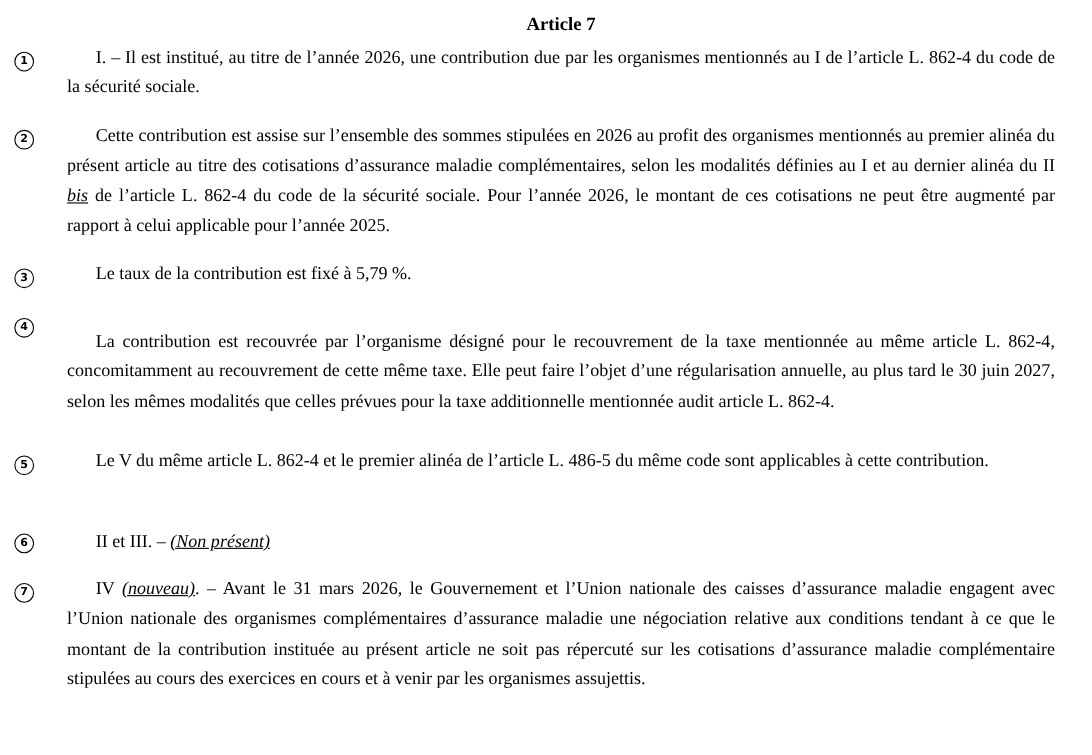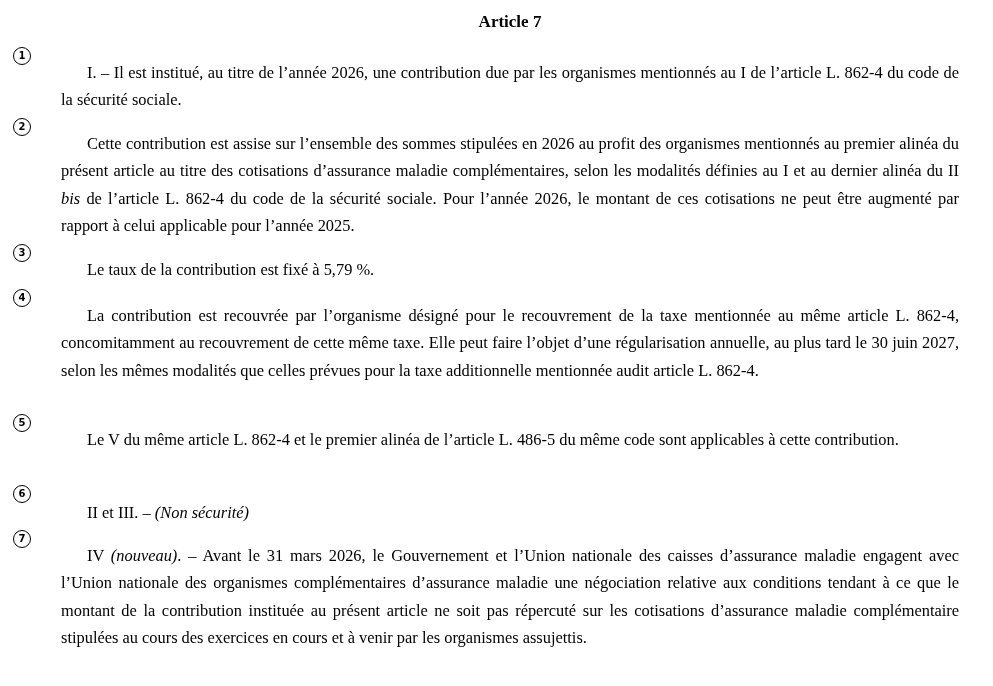--- a/index.html
+++ b/index.html
@@ -5,29 +5,29 @@
   html, body { margin: 0; padding: 0; background: #ffffff; }
   body {
     width: 993px; height: 686px; overflow: hidden; position: relative;
     font-family: "Liberation Serif", "DejaVu Serif", serif;
     color: #000000; font-size: 16.4px;
   }
   .title {
     position: absolute; top: 11px; left: 0; width: 1020px;
     text-align: center; font-weight: bold; font-size: 17px; line-height: 22px;
   }
-  .para { position: absolute; left: 61px; width: 898px; line-height: 27.3px; margin-top: 21px; }
+  .para { position: absolute; left: 61px; width: 898px; line-height: 27.3px; }
   .para p { margin: 0; text-align: justify; text-indent: 26px; }
   .num {
     position: absolute; left: 13px; width: 16px; height: 16px;
     border: 1.2px solid #000; border-radius: 50%;
     font-family: "DejaVu Sans", sans-serif; font-size: 10px; font-weight: bold;
     line-height: 16px; text-align: center; box-sizing: content-box;
   }
-  i { font-style: italic; }
+  i { font-style: italic; text-decoration: underline; }
 </style>
 </head>
 <body>
 
 <div class="title">Article 7</div>
 
 <span class="num" style="top:47px">1</span>
 <div class="para" style="top:38px">
   <p><span>I. – Il est institué, au titre de l’année 2026, une contribution due par les organismes mentionnés au I de l’article L. 862-4 du code de la sécurité sociale.</span></p>
 </div>
@@ -36,30 +36,30 @@
 <div class="para" style="top:109px">
   <p><span>Cette contribution est assise sur l’ensemble des sommes stipulées en 2026 au profit des organismes mentionnés au premier alinéa du présent article au titre des cotisations d’assurance maladie complémentaires, selon les modalités définies au I et au dernier alinéa du II </span><i>bis</i><span> de l’article L. 862-4 du code de la sécurité sociale. Pour l’année 2026, le montant de ces cotisations ne peut être augmenté par rapport à celui applicable pour l’année 2025.</span></p>
 </div>
 
 <span class="num" style="top:244px">3</span>
 <div class="para" style="top:235px">
   <p><span>Le taux de la contribution est fixé à 5,79 %.</span></p>
 </div>
 
 <span class="num" style="top:289px">4</span>
-<div class="para" style="top:281px">
+<div class="para" style="top:296px">
   <p><span>La contribution est recouvrée par l’organisme désigné pour le recouvrement de la taxe mentionnée au même article L. 862-4, concomitamment au recouvrement de cette même taxe. Elle peut faire l’objet d’une régularisation annuelle, au plus tard le 30 juin 2027, selon les mêmes modalités que celles prévues pour la taxe additionnelle mentionnée audit article L. 862-4.</span></p>
 </div>
 
 <span class="num" style="top:414px">5</span>
 <div class="para" style="top:405px">
   <p><span>Le V du même article L. 862-4 et le premier alinéa de l’article L. 486-5 du même code sont applicables à cette contribution.</span></p>
 </div>
 
 <span class="num" style="top:485px">6</span>
 <div class="para" style="top:478px">
-  <p><span>II et III. – </span><i>(Non sécurité)</i></p>
+  <p><span>II et III. – </span><i>(Non présent)</i></p>
 </div>
 
 <span class="num" style="top:530px">7</span>
 <div class="para" style="top:521px">
   <p><span>IV </span><i>(nouveau)</i><span>. – Avant le 31 mars 2026, le Gouvernement et l’Union nationale des caisses d’assurance maladie engagent avec l’Union nationale des organismes complémentaires d’assurance maladie une négociation relative aux conditions tendant à ce que le montant de la contribution instituée au présent article ne soit pas répercuté sur les cotisations d’assurance maladie complémentaire stipulées au cours des exercices en cours et à venir par les organismes assujettis.</span></p>
 </div>
 
 </body></html>

